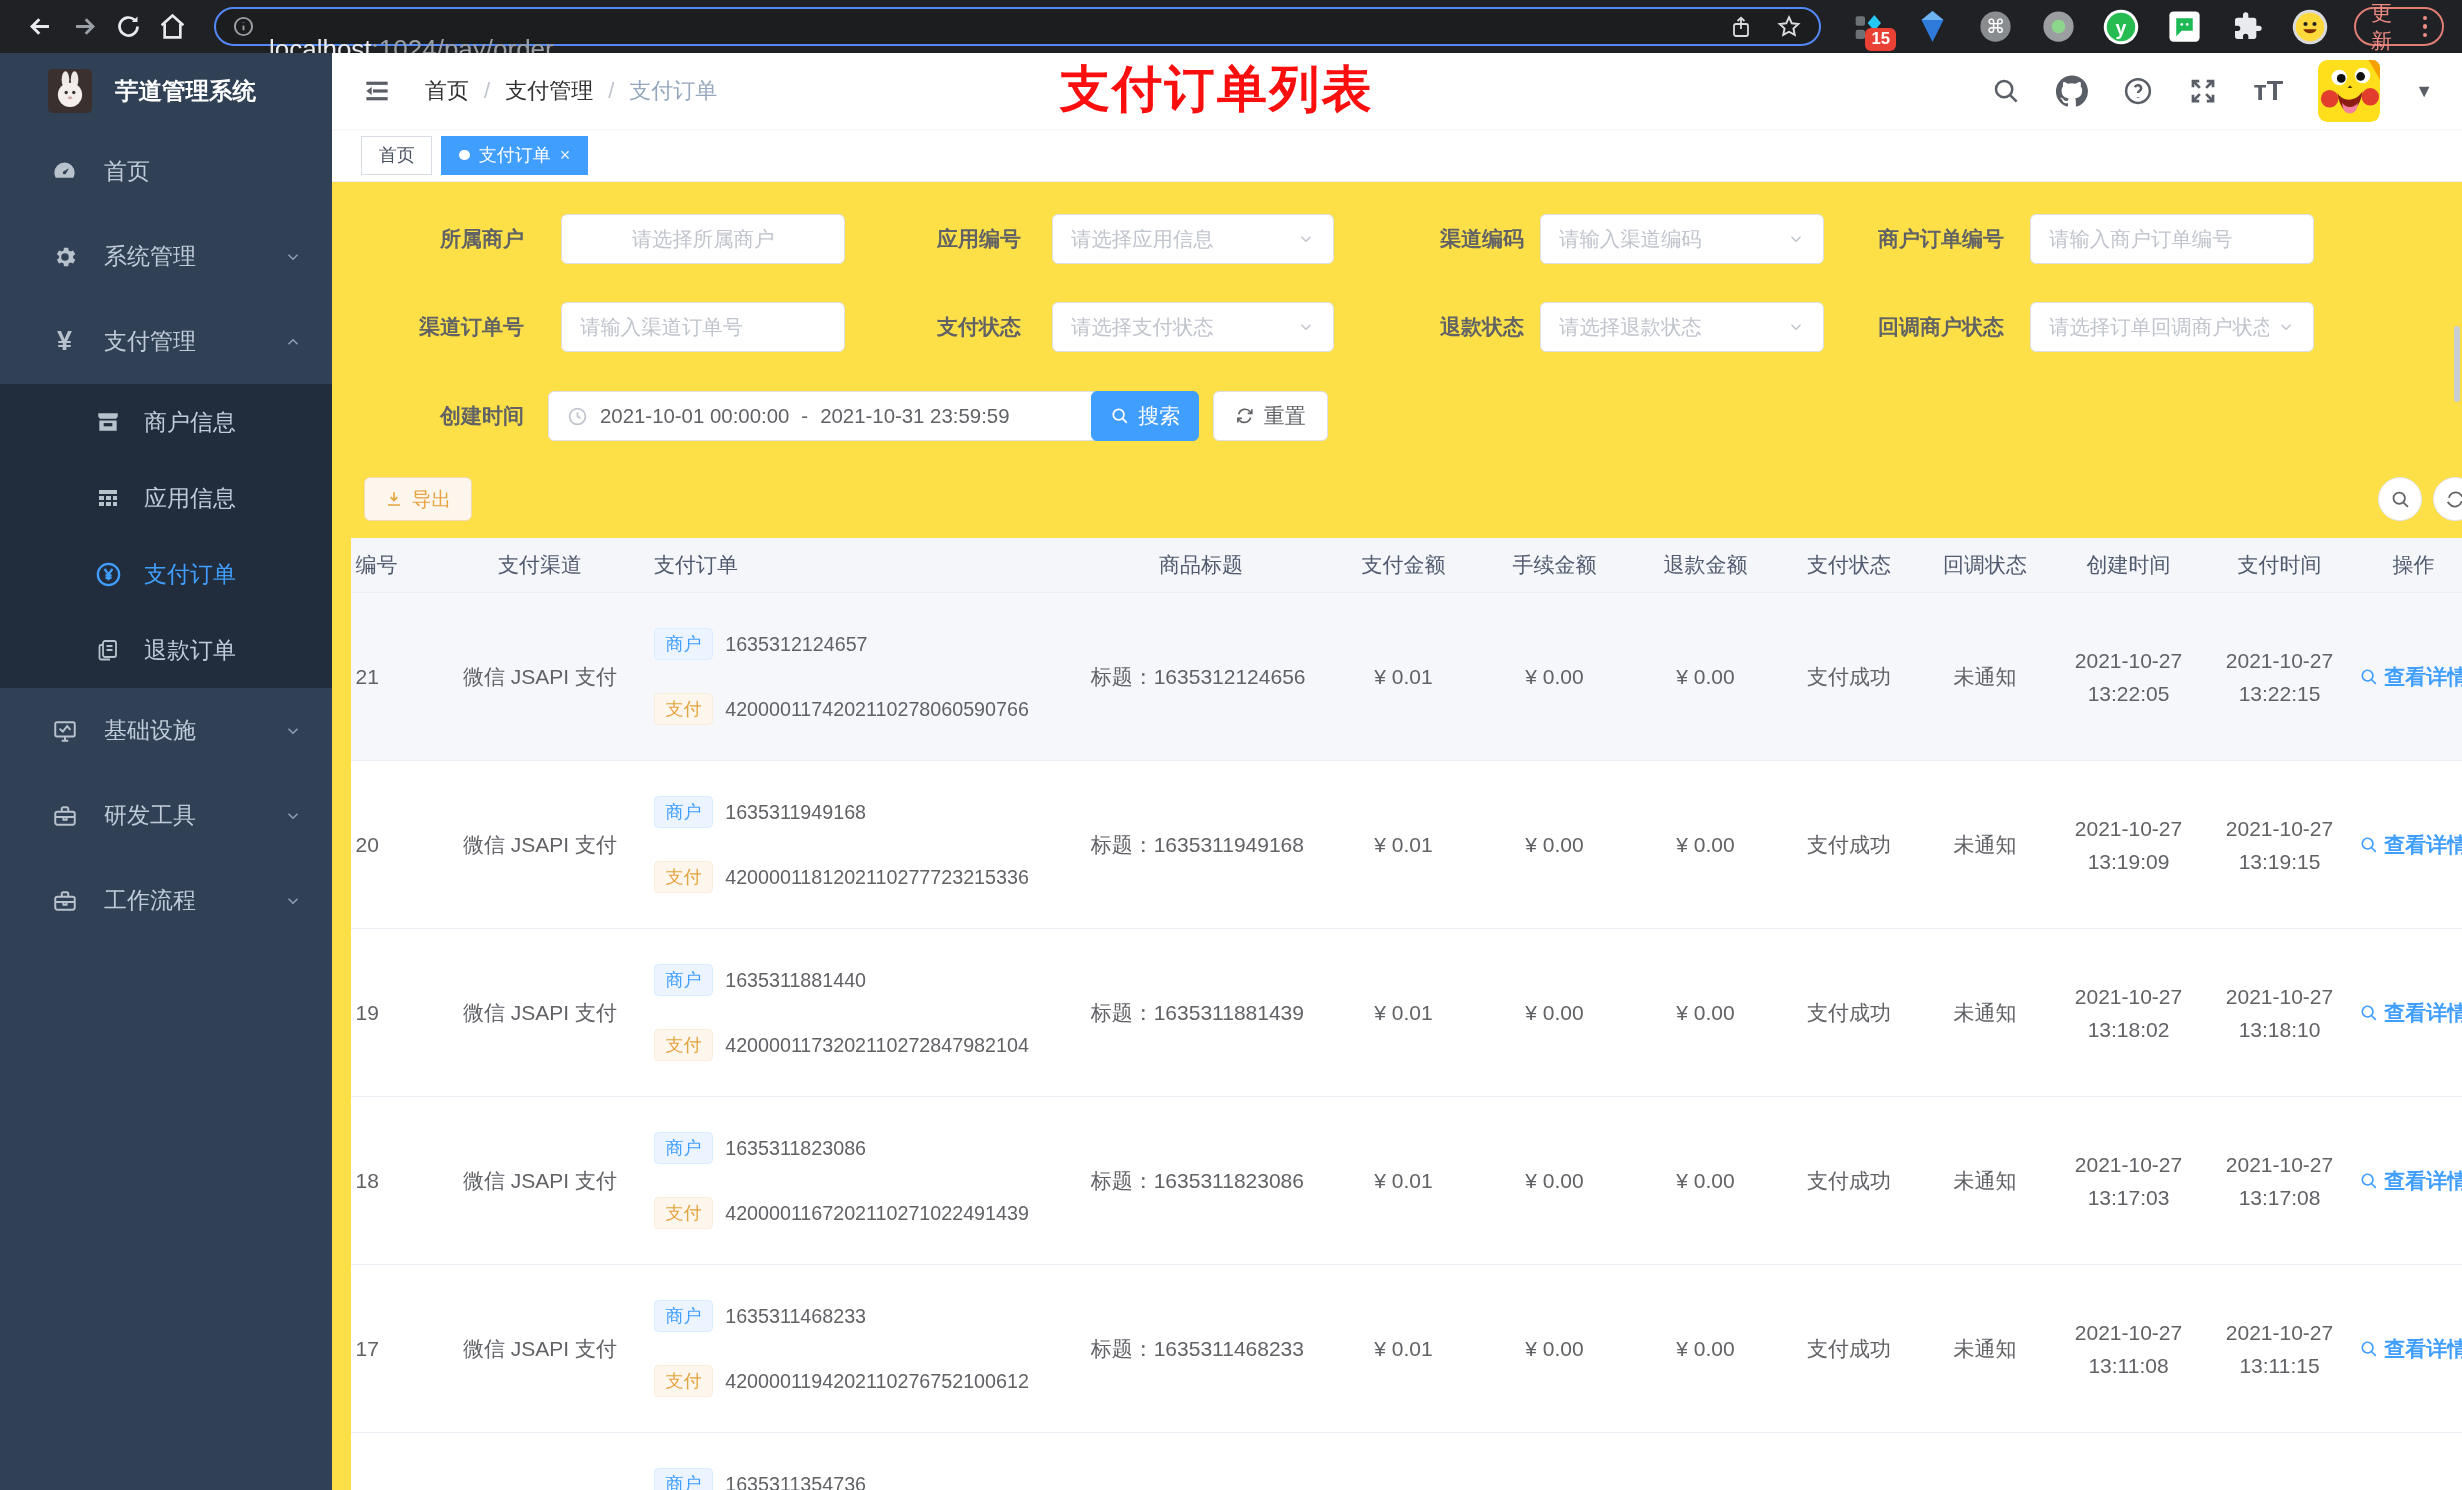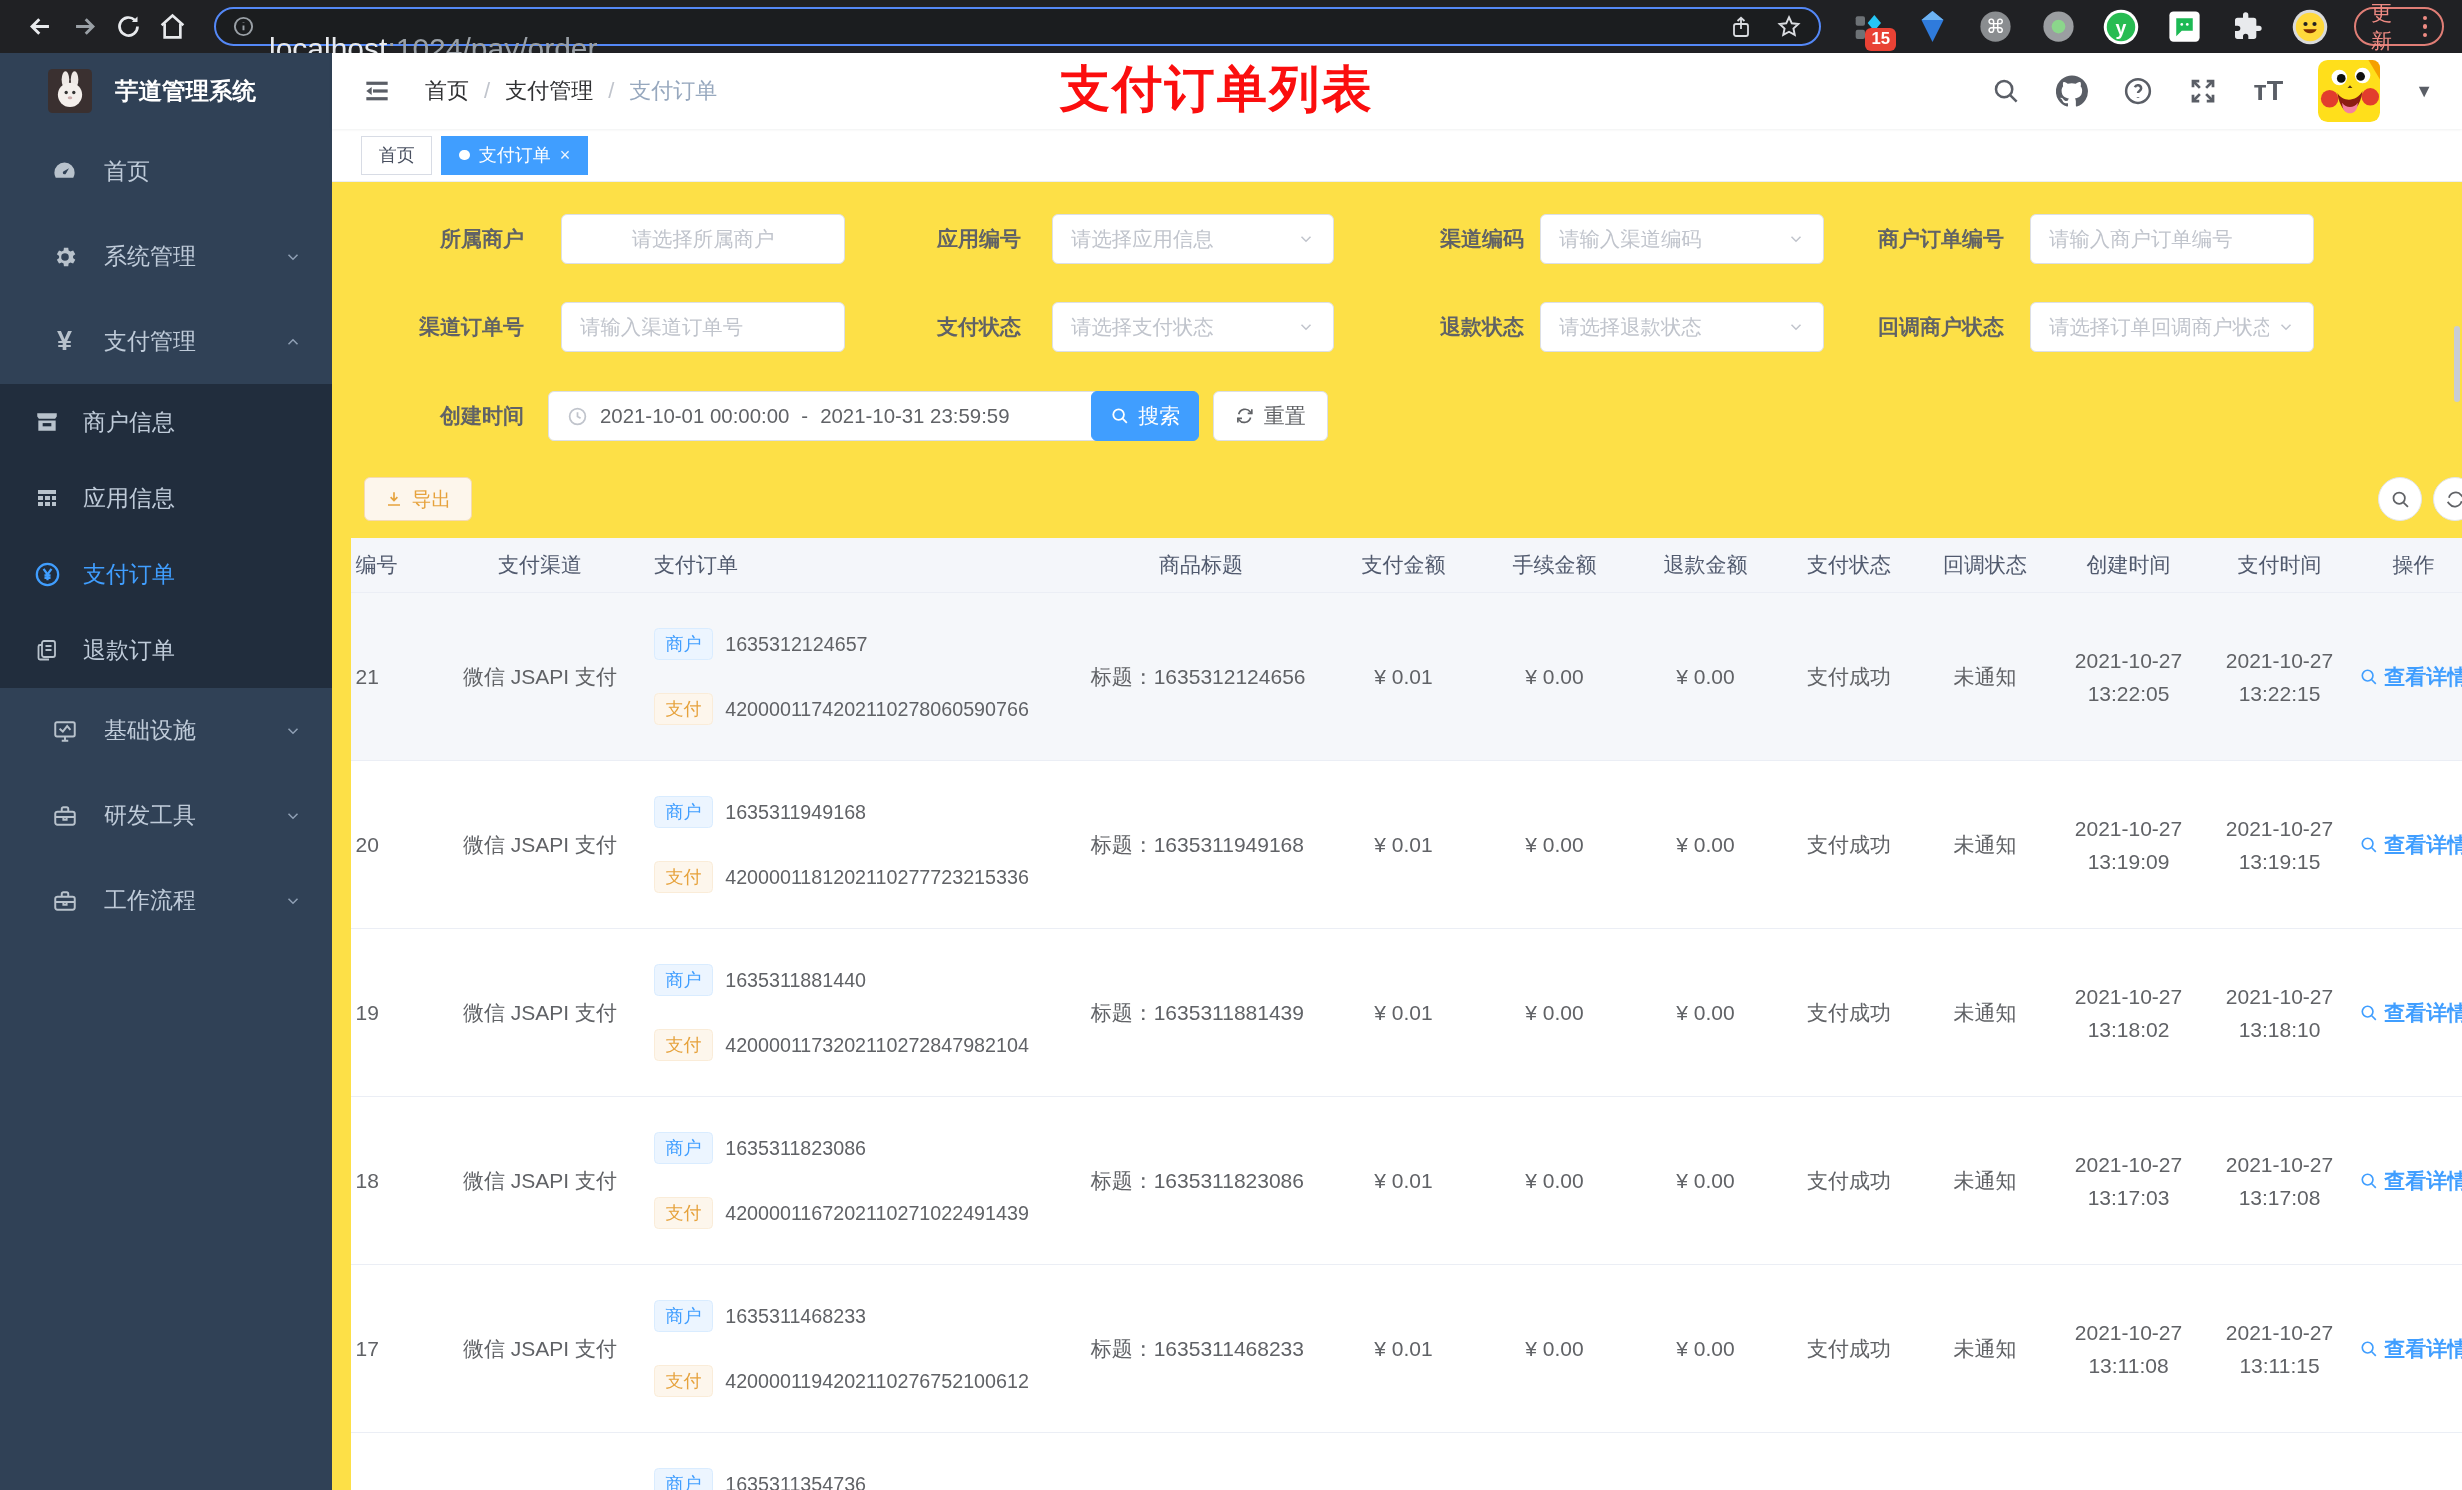--- a/index.html
+++ b/index.html
@@ -6,21 +6,21 @@
   html,body { width:2462px; height:1490px; overflow:hidden; background:#fff;
     font-family:"Liberation Sans","DejaVu Sans",sans-serif; }
 
   
   .browser { height:53px; background:#202124; display:flex; align-items:center; padding:0 18px; }
   .nav-ic { width:44px; height:44px; display:flex; align-items:center; justify-content:center; color:#e8eaed; flex:0 0 auto; }
   .nav-ic.dim { color:#9aa0a6; }
   .urlbar { margin-left:19.7px; width:1679px; height:39px; border-radius:21px; background:#1b1d1f;
     border:2.3px solid #5488f7; display:flex; align-items:center; padding:0 16.7px; }
   .urlbar .info { color:#9aa0a6; margin-right:13.6px; display:flex; }
-  .url-text { font-size:30px; color:#e8eaed; white-space:nowrap;margin-top:45px; }
+  .url-text { font-size:26px; color:#e8eaed; white-space:nowrap;margin-top:45px; }
   .url-dim { color:#9aa0a6; }
   .urlbar .sp { flex:1; }
   .pill-ic { color:#dadce0; margin-left:23px; display:flex; }
   .extrow { display:flex; align-items:center; margin-left:30px; gap:27px; }
   .ext { position:relative; width:36px; height:36px; display:flex; align-items:center; justify-content:center; }
   .badge { position:absolute; right:-9px; bottom:-6px; background:#e94235; color:#fff; font-size:16.7px;
     padding:1.5px 6px; border-radius:6px; font-weight:700; }
   .update-chip { display:flex; align-items:center; gap:12px; border:2.3px solid #e07e76; border-radius:19.7px;
     height:39px; padding:0 15px; color:#ef8b83; font-size:21px; margin-left:26px; }
   .vdots { display:flex; flex-direction:column; gap:3.8px; }
@@ -30,21 +30,21 @@
   .app { display:flex; height:1437px; }
   .sidebar { width:332px; background:#304156; flex:0 0 auto; }
   .logo-row { height:76px; display:flex; align-items:center; padding-left:48px; gap:23px; }
   .logo-img { width:44px; height:44px; border-radius:4.5px; overflow:hidden; flex:0 0 auto; }
   .logo-title { color:#fff; font-size:23.5px; font-weight:600; white-space:nowrap; }
   .menu-item { height:85px; display:flex; align-items:center; padding:0 30px 0 48px; color:#bfcbd9; font-size:23px; cursor:pointer; }
   .menu-item .mi { width:33px; display:flex; justify-content:center; color:#b8c2cc; }
   .menu-item .ml { margin-left:23px; }
   .menu-item .chev { margin-left:auto; color:#90a0b5; display:flex; }
   .submenu { background:#212d3d; }
-  .sub-item { height:76px; display:flex; align-items:center; padding-left:32px; color:#bfcbd9; font-size:23px; cursor:pointer; }
+  .sub-item { height:76px; display:flex; align-items:center; padding-left:93px; color:#bfcbd9; font-size:23px; cursor:pointer; }
   .sub-item .mi { width:30px; display:flex; justify-content:center; color:#b8c2cc; }
   .sub-item .ml { margin-left:21px; }
   .sub-item.active, .sub-item.active .mi { color:#409eff; }
 
   .main { flex:1; display:flex; flex-direction:column; background:#fff; min-width:0; }
 
   
   .page-header { height:76px; background:#fff; display:flex; align-items:center; padding:0 29px;
     position:relative; box-shadow:0 0.8px 3px rgba(0,21,41,.08); z-index:5; }
   .hamburger { color:#5a5e66; display:flex; cursor:pointer; }

